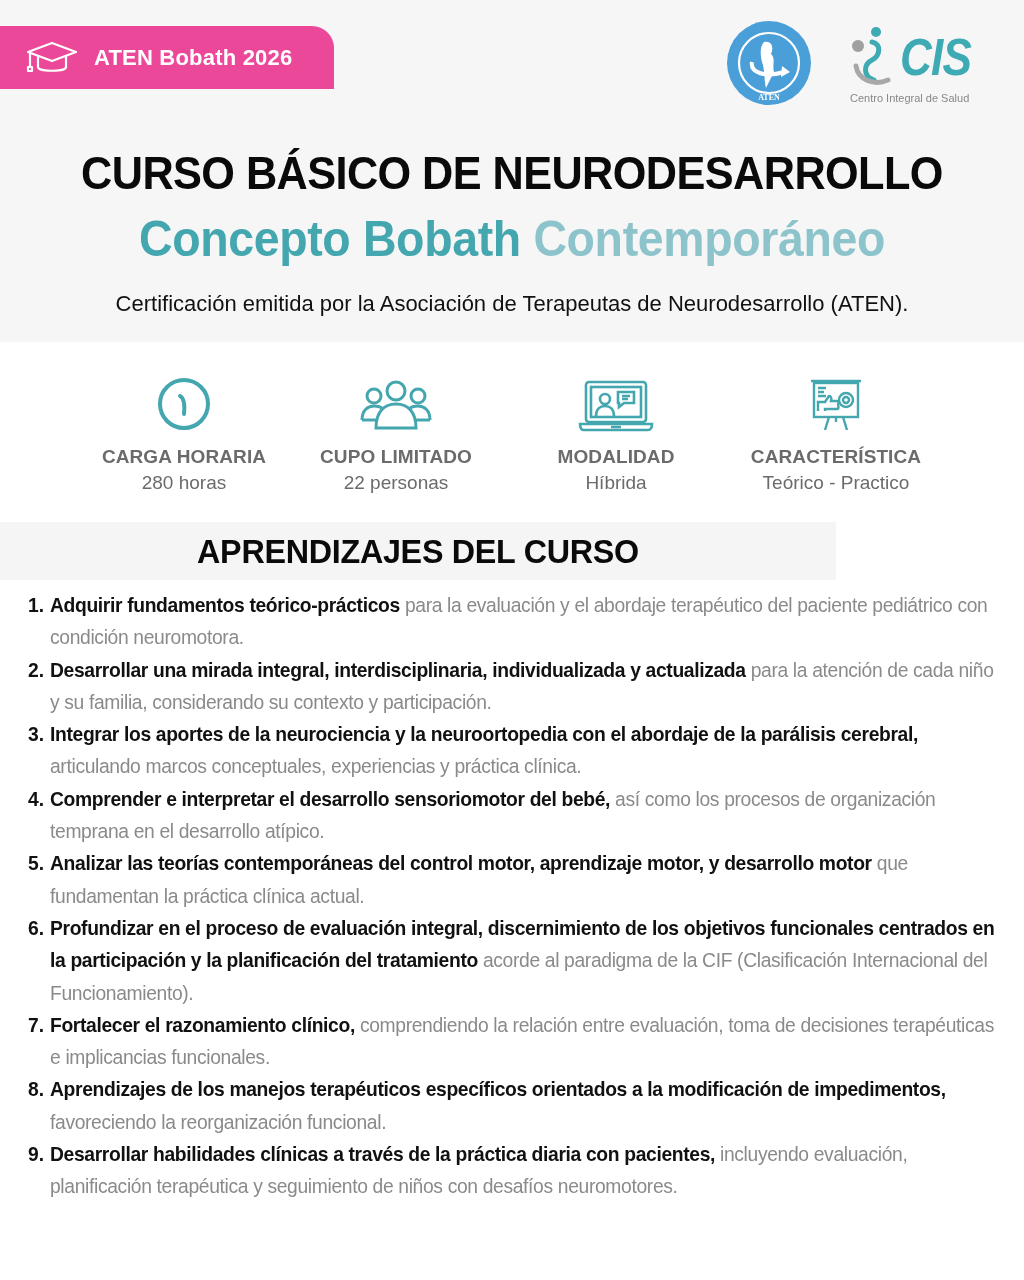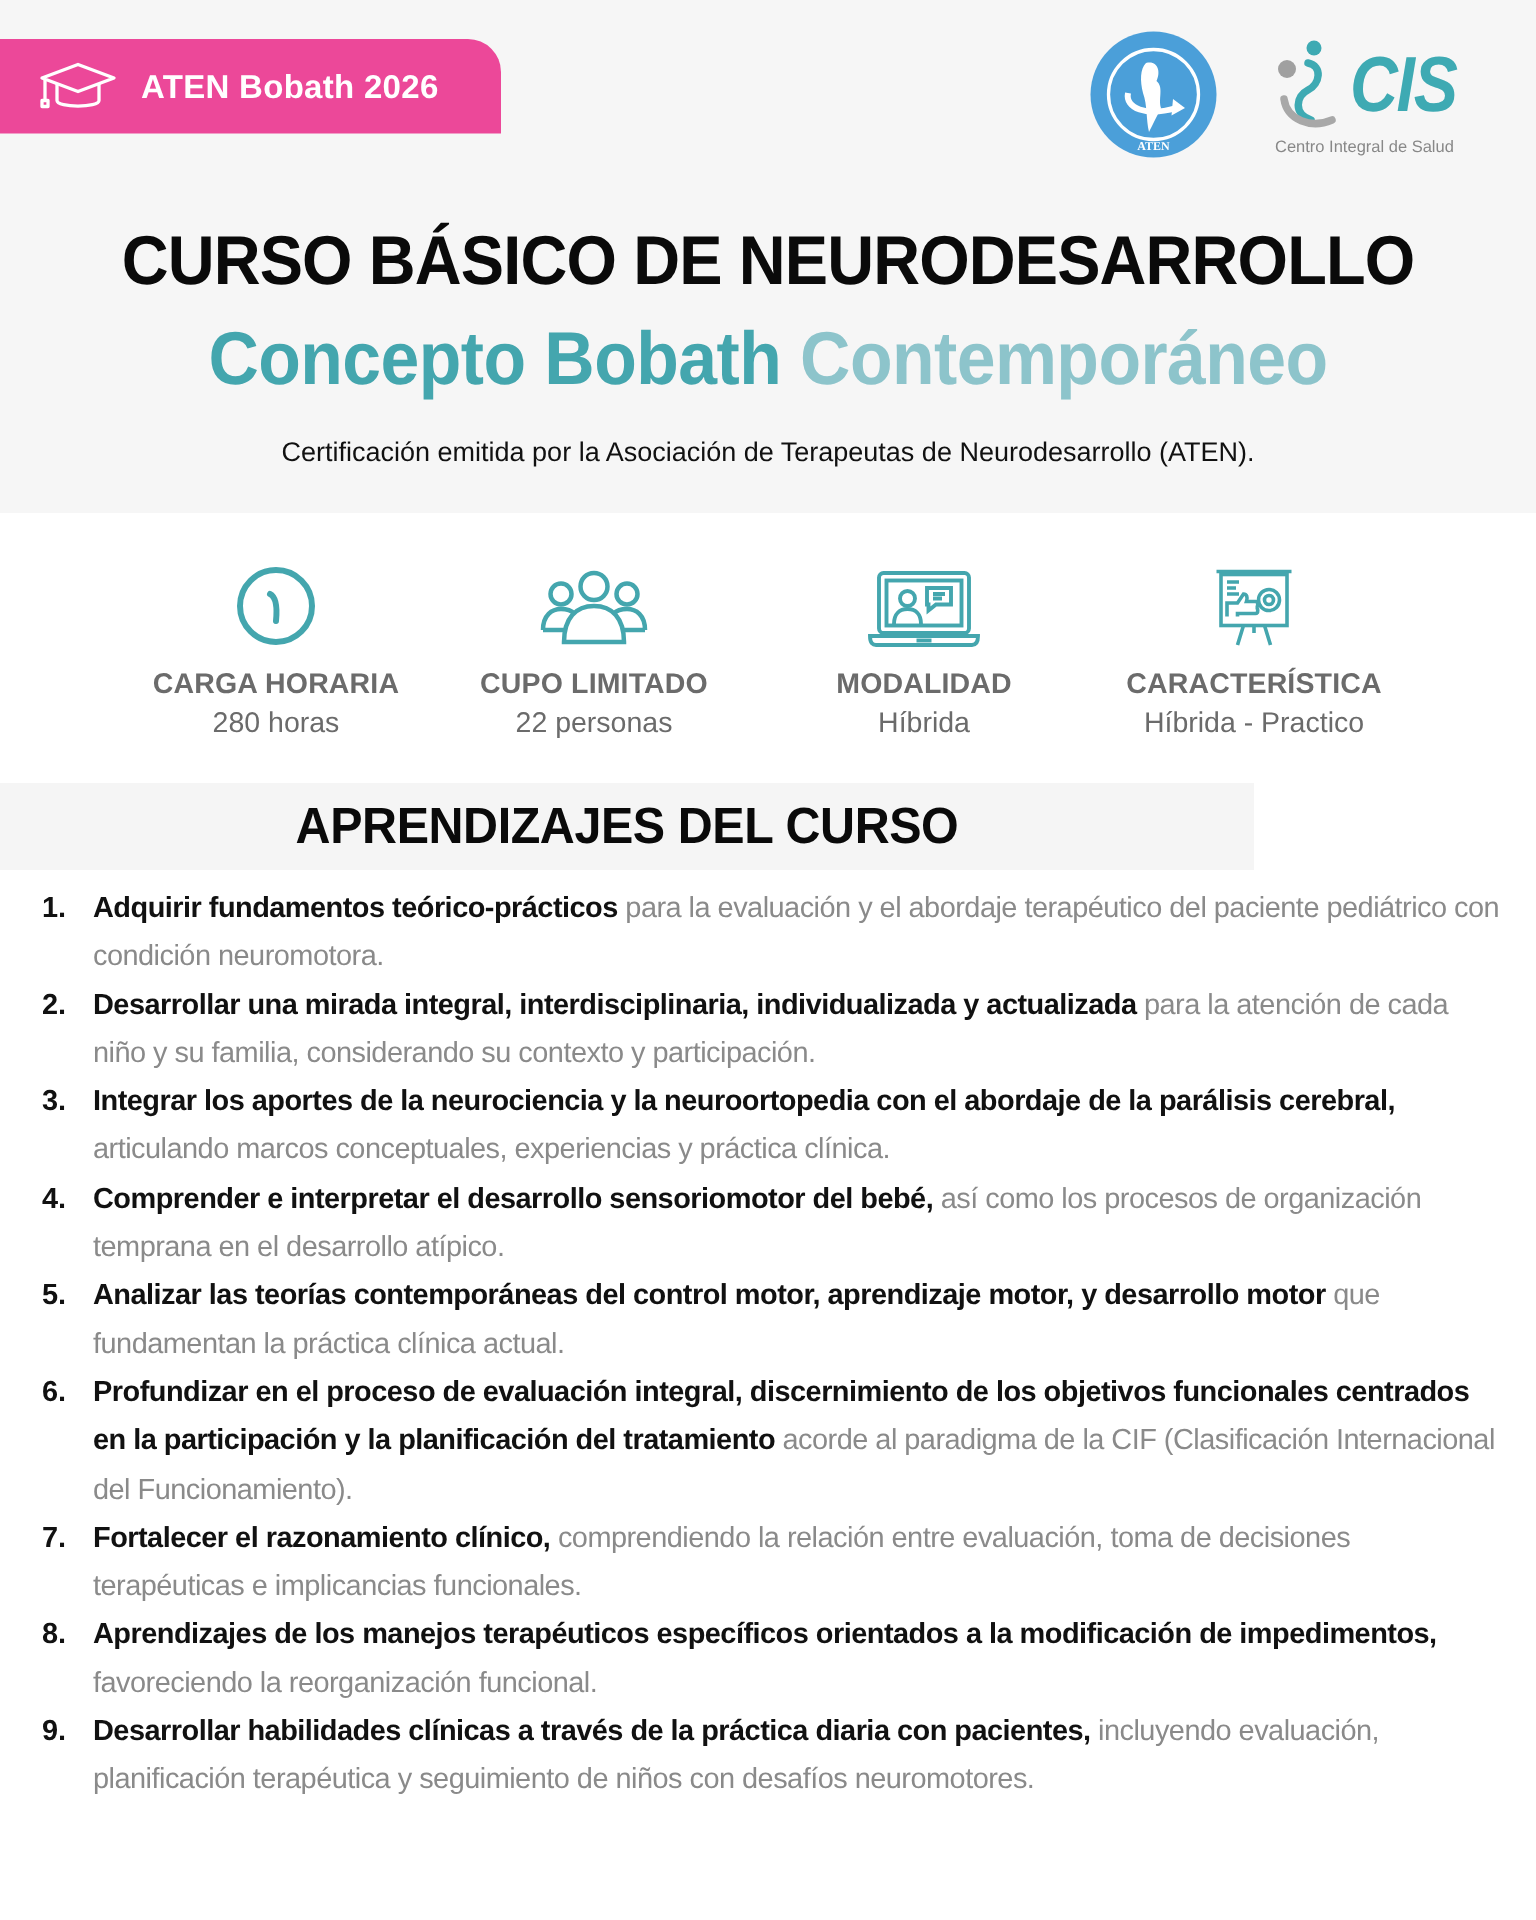--- a/index.html
+++ b/index.html
@@ -28,37 +28,37 @@
   }
   .title-sub {
     position: absolute; top: 210px; left: 0; width: 1024px; text-align: center;
     font-size: 50px; font-weight: bold; letter-spacing: -0.4px;
     transform: scaleX(0.93); transform-origin: center;
   }
   .title-sub .c1 { color: #44a6ae; }
   .title-sub .c2 { color: #8dc4cb; }
   .cert {
     position: absolute; top: 291px; left: 0; width: 1024px; text-align: center;
-    font-size: 18px; color: #111;
+    font-size: 22px; color: #111;
   }
 
   .features { position: absolute; top: 342px; left: 0; width: 1024px; height: 180px; background: #fff; }
   .feature { position: absolute; top: 30px; width: 220px; text-align: center; }
   .feature .ic { height: 60px; display: flex; align-items: flex-end; justify-content: center; }
   .feature .label { margin-top: 14px; font-size: 19px; font-weight: bold; color: #6b6b6b; letter-spacing: 0.1px; }
   .feature .value { margin-top: 4px; font-size: 19px; color: #6b6b6b; }
 
   .section-band { position: absolute; top: 522px; left: 0; width: 836px; height: 58px; background: #f5f5f5; }
   .section-title { width: 100%; text-align: center; font-size: 34px; font-weight: bold; color: #0a0a0a; line-height: 58px; letter-spacing: -0.3px; transform: scaleX(0.95); }
 
   .list { position: absolute; top: 590px; left: 28px; width: 976px; }
   .item { display: flex; font-size: 19.3px; line-height: 32.3px; margin-bottom: 0; }
   .item .num { font-weight: bold; color: #111; width: 22px; flex-shrink: 0; }
   .item.two .num { width: 34px; }
-  .item .txt { color: #8a8a8a; letter-spacing: -0.35px; margin-left: 12px; }
+  .item .txt { color: #8a8a8a; letter-spacing: -0.35px; }
   .item .txt b { color: #111; }
   .item.last .txt { color: #b0b0b0; }
 </style>
 </head>
 <body>
 
 <div class="top-band"></div>
 
 <div class="badge">
   <svg class="cap" viewBox="0 0 52 34" fill="none" stroke="#fff" stroke-width="2.2" stroke-linejoin="round">
@@ -149,21 +149,21 @@
         <path d="M2 3 H52"></path>
         <rect x="5" y="5" width="44" height="34"></rect>
         <path d="M20 39 L16 52 M34 39 L38 52 M27 39 V44"></path>
         <path d="M9 10 H17 M9 14 H15 M9 18 H17"></path>
         <circle cx="37" cy="22" r="7"></circle>
         <circle cx="37" cy="22" r="3"></circle>
         <path d="M9 33 V24 H16 L20 18 C22 18 23 20 22 23 H28 C30 23 30 27 28 27 C30 27 30 31 28 31 H16 V33"></path>
       </svg>
     </div>
     <div class="label">CARACTERÍSTICA</div>
-    <div class="value">Híbrida - Practico</div>
+    <div class="value">Teórico - Practico</div>
   </div>
 </div>
 
 <div class="section-band">
   <div class="section-title">APRENDIZAJES DEL CURSO</div>
 </div>
 
 <div class="list">
   <div class="item">
     <span class="num">1.</span>

